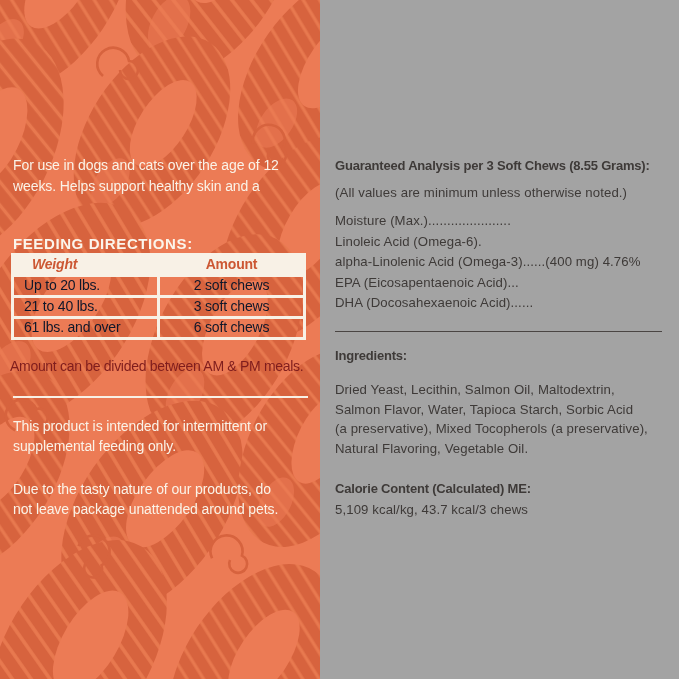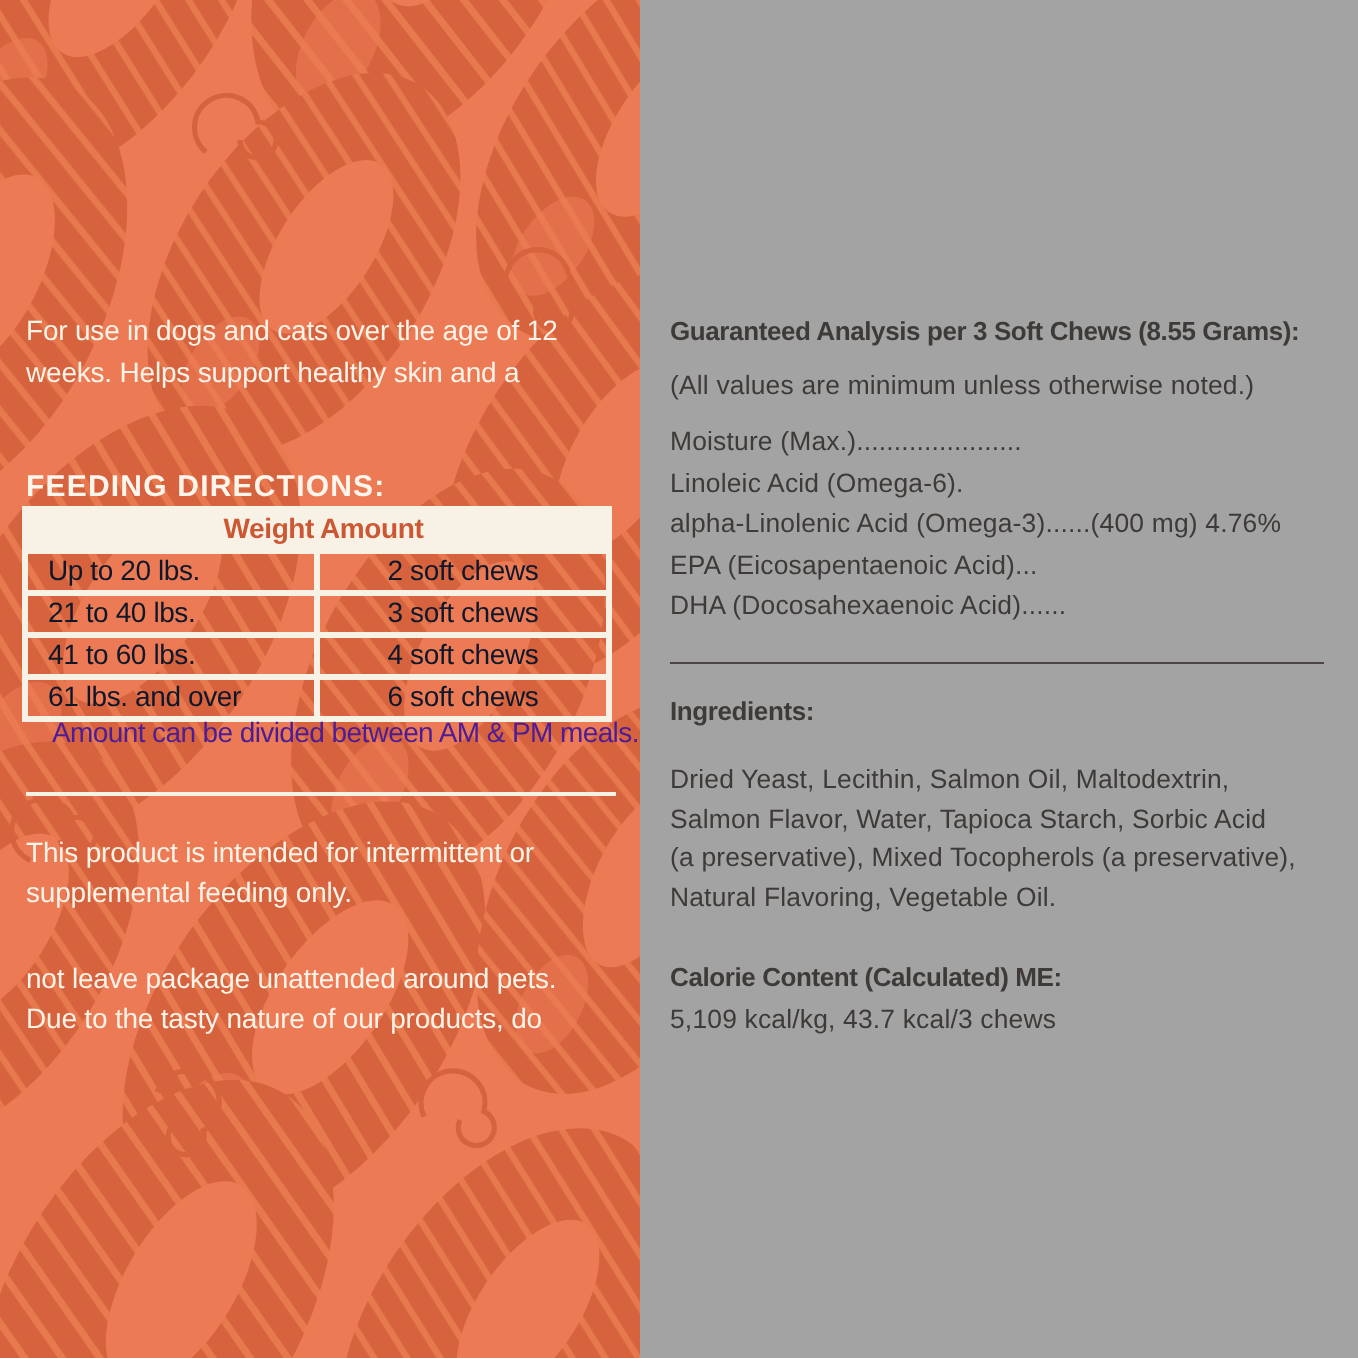--- a/index.html
+++ b/index.html
@@ -26,28 +26,28 @@
     position:absolute;top:253px;left:11px;width:295px;
     border-collapse:collapse;table-layout:fixed;
   }
   .fd-table th,.fd-table td{
     border:3px solid #F8F1E6;height:13px;padding:1px 0 2px 0;
     font-size:14px;line-height:15px;letter-spacing:-0.2px;
   }
   .fd-table th{
     background:#F8F1E6;color:#CC5733;font-weight:bold;
   }
-  .fd-table th.col-weight{text-align:right;padding-left:18px;}
-  .fd-table th.col-amount{text-align:left;}
+  .fd-table th.col-weight{text-align:left;padding-left:18px;font-style:italic;}
+  .fd-table th.col-amount{text-align:center;}
   .fd-table td{color:#0f172a;background:transparent;}
   .fd-table td.cell-weight{text-align:left;padding-left:10px;}
   .fd-table td.cell-amount{text-align:center;}
   .note{
-    position:absolute;top:357px;left:26px;margin:0;
-    color:#4c1d95;font-size:14px;letter-spacing:-0.3px;line-height:19px;
+    position:absolute;top:357px;left:10px;margin:0;
+    color:#7f1d1d;font-size:14px;letter-spacing:-0.3px;line-height:19px;
   }
   .divider-left{
     position:absolute;top:396px;left:13px;width:295px;height:2px;background:#F8F1E6;
   }
   .disc{
     position:absolute;left:13px;margin:0;
     color:#FAF3E8;font-size:14px;line-height:19.5px;letter-spacing:-0.1px;
   }
   .disc-1{top:417px;}
   .disc-2{top:480px;}
@@ -131,42 +131,38 @@
         <tbody>
           <tr>
             <td class="cell-weight">Up to 20 lbs.</td>
             <td class="cell-amount">2 soft chews</td>
           </tr>
           <tr>
             <td class="cell-weight">21 to 40 lbs.</td>
             <td class="cell-amount">3 soft chews</td>
           </tr>
           <tr>
-            <td class="cell-weight">41 to 60 lbs.</td>
-            <td class="cell-amount">4 soft chews</td>
-          </tr>
-          <tr>
             <td class="cell-weight">61 lbs. and over</td>
             <td class="cell-amount">6 soft chews</td>
           </tr>
         </tbody>
       </table>
 
       <p class="note">Amount can be divided between AM &amp; PM meals.</p>
 
       <div class="divider-left"></div>
 
       <p class="disc disc-1">
         <span class="line" style="display:block">This product is intended for intermittent or</span>
         <span class="line" style="display:block">supplemental feeding only.</span>
       </p>
 
       <p class="disc disc-2">
+        <span class="line" style="display:block">Due to the tasty nature of our products, do</span>
         <span class="line" style="display:block">not leave package unattended around pets.</span>
-        <span class="line" style="display:block">Due to the tasty nature of our products, do</span>
       </p>
     </div>
   </div>
 
   <div class="right-panel">
     <h3 class="rp rp-bold ga-heading">Guaranteed Analysis per 3 Soft Chews (8.55 Grams):</h3>
     <p class="rp rp-body ga-note">(All values are minimum unless otherwise noted.)</p>
 
     <div class="rp rp-body ga-list">
       <div>Moisture (Max.)......................</div>

